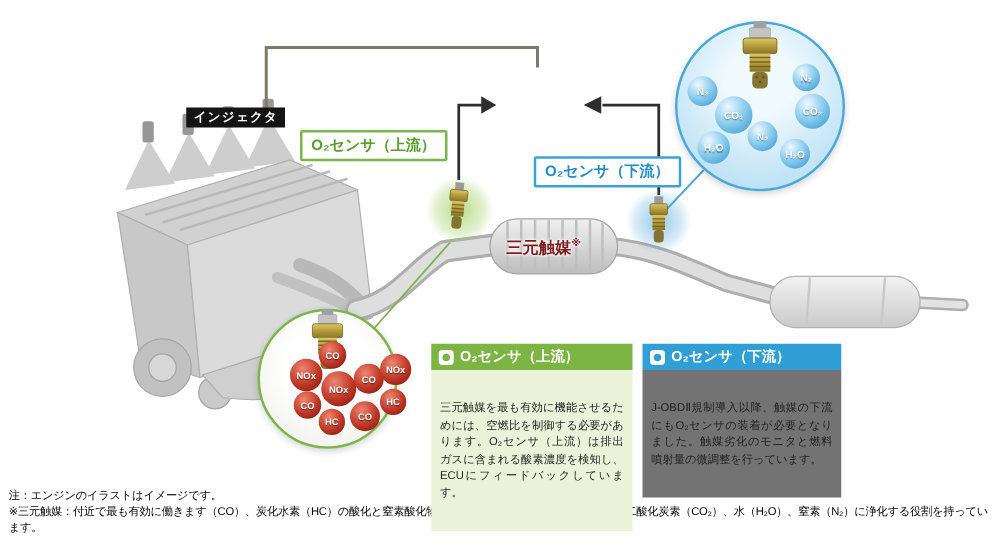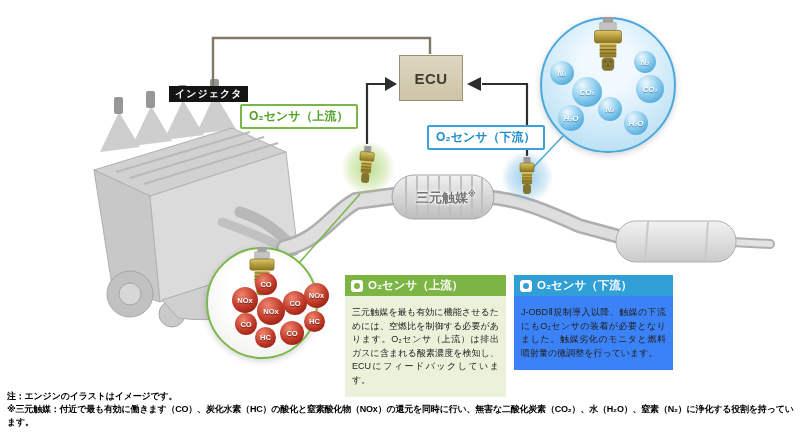--- a/index.html
+++ b/index.html
@@ -5,57 +5,56 @@
   html,body{margin:0;padding:0;background:#fff;}
   .stage{
     position:relative;width:800px;height:447px;background:#fff;overflow:hidden;
     font-family:"Liberation Sans","DejaVu Sans",sans-serif;
   }
   svg.scene{position:absolute;left:0;top:0;z-index:1;}
 
   
   .injector-label{
     position:absolute;left:149px;top:86px;background:#141414;color:#fff;
-    font-size:10px;font-weight:bold;padding:1px 6px;z-index:3;letter-spacing:1px;margin-left:20px;
+    font-size:10px;font-weight:bold;padding:1px 6px;z-index:3;letter-spacing:1px;
   }
   .ecu{
     position:absolute;left:399px;top:55px;width:62px;height:44px;
     background:linear-gradient(#ded6c0,#cdc4a7);border:1px solid #999078;
     display:flex;align-items:center;justify-content:center;
     font-weight:bold;font-size:15px;color:#403c2e;z-index:2;letter-spacing:.5px;
   }
   .tag{
     position:absolute;background:#fff;font-weight:bold;font-size:12px;
     padding:2px 7px;border-radius:2px;z-index:3;white-space:nowrap;
   }
   .tag.green{left:240px;top:104px;color:#53a226;border:2px solid #7ab648;}
   .tag.blue{left:427px;top:125px;color:#1d8ecb;border:2px solid #3aa2d9;}
   .catalyst-label{
-    position:absolute;left:416px;top:189px;font-size:13px;font-weight:bold;color:#737373;
+    position:absolute;left:405px;top:189px;font-size:13px;font-weight:bold;color:#7f1d1d;
     z-index:2;text-shadow:0 0 2px #fff,0 0 3px #fff,0 0 4px #fff;white-space:nowrap;
   }
   .catalyst-label sup{font-size:8px;}
 
   
   .inset{position:absolute;border-radius:50%;z-index:3;box-shadow:0 2px 6px rgba(0,0,0,.18);}
   .inset.blue-inset{
     left:540px;top:17px;width:132px;height:132px;border:2px solid #49a8dc;
     background:radial-gradient(circle at 50% 35%,#f0f9fe 25%,#cde9f8 60%,#abd9f1);
   }
   .inset.green-inset{
     left:206px;top:247px;width:108px;height:108px;border:2px solid #7ab648;
     background:radial-gradient(circle at 50% 40%,#ffffff 40%,#ebebe6);
   }
   .inset-sensor{position:absolute;left:50%;transform:translateX(-50%);top:-2px;}
   .bubble{
     position:absolute;border-radius:50%;color:#fff;font-weight:bold;font-size:8px;
     display:flex;align-items:center;justify-content:center;
     background:radial-gradient(circle at 35% 28%,#eef8fe,#86c9ec 50%,#3f9cd4 92%);
     text-shadow:0 1px 1px rgba(20,90,140,.65);
-    font-style:italic;
   }
   .b1{left:8px;top:42px;width:24px;height:24px}
   .b2{left:30px;top:58px;width:30px;height:30px}
   .b3{left:92px;top:32px;width:22px;height:22px}
   .b4{left:94px;top:56px;width:28px;height:28px}
   .b5{left:16px;top:86px;width:26px;height:26px}
   .b6{left:56px;top:78px;width:24px;height:24px}
   .b7{left:82px;top:92px;width:24px;height:24px}
   .mol{
     position:absolute;border-radius:50%;color:#fff;font-weight:bold;font-size:7.5px;
@@ -82,28 +81,28 @@
     height:21px;display:flex;align-items:center;gap:5px;padding:0 6px;
     color:#fff;font-weight:bold;font-size:11.5px;white-space:nowrap;
   }
   .green-h{background:#7cb544;}
   .blue-h{background:#2f9fd6;}
   .hdr-icon{width:12px;height:12px;background:#fff;border-radius:3px;
     display:flex;align-items:center;justify-content:center;flex:0 0 12px;}
   .hdr-dot{width:6px;height:6px;border-radius:50%;}
   .green-dot{background:#7cb544;}
   .blue-dot{background:#2f9fd6;}
-  .infobox-body{font-size:9px;line-height:1.5;color:#222;padding:10px 7px;text-align:justify;}
+  .infobox-body{font-size:9px;line-height:1.5;color:#222;padding:24px 7px;text-align:justify;}
   .green-b{background:#eaf3da;}
-  .blue-b{background:#3b82f6;}
+  .blue-b{background:#737373;}
 
   
   .footnotes{
     position:absolute;left:7px;top:390px;width:790px;z-index:2;
-    font-size:9px;line-height:1.45;color:#000;letter-spacing:-0.2px;font-weight:bold;
+    font-size:9px;line-height:1.45;color:#000;letter-spacing:-0.2px;
   }
 </style>
 </head>
 <body>
 
 <div class="stage">
 
   <svg class="scene" width="800" height="390" viewBox="0 0 800 390">
     <defs>
       <linearGradient id="goldGrad" x1="0" y1="0" x2="0" y2="1">
@@ -218,21 +217,20 @@
         <rect x="-3.5" y="0" width="7" height="7" fill="#9a9a9a"></rect>
         <rect x="-7" y="6" width="14" height="9" rx="1.5" fill="url(#goldGrad)" stroke="#77661e" stroke-width="0.6"></rect>
         <rect x="-5" y="15" width="10" height="12" fill="url(#goldGrad)"></rect>
         <path d="M-5 18 H5 M-5 21 H5 M-5 24 H5" stroke="#77661e" stroke-width="1"></path>
         <rect x="-4" y="27" width="8" height="10" rx="3" fill="#857430"></rect>
       </g>
     </g>
   </svg>
 
   <div class="injector-label">インジェクタ</div>
-  <div class="ecu">ECU</div>
   <div class="tag green">O₂センサ（上流）</div>
   <div class="tag blue">O₂センサ（下流）</div>
   <div class="catalyst-label"><span>三元触媒</span><sup>※</sup></div>
 
   <div class="inset blue-inset">
     <svg class="inset-sensor" width="44" height="58" viewBox="0 0 40 56">
       <defs>
         <linearGradient id="g1" x1="0" y1="0" x2="0" y2="1">
           <stop offset="0" stop-color="#dcc968"></stop>
             <stop offset="0.5" stop-color="#b49c3e"></stop>

